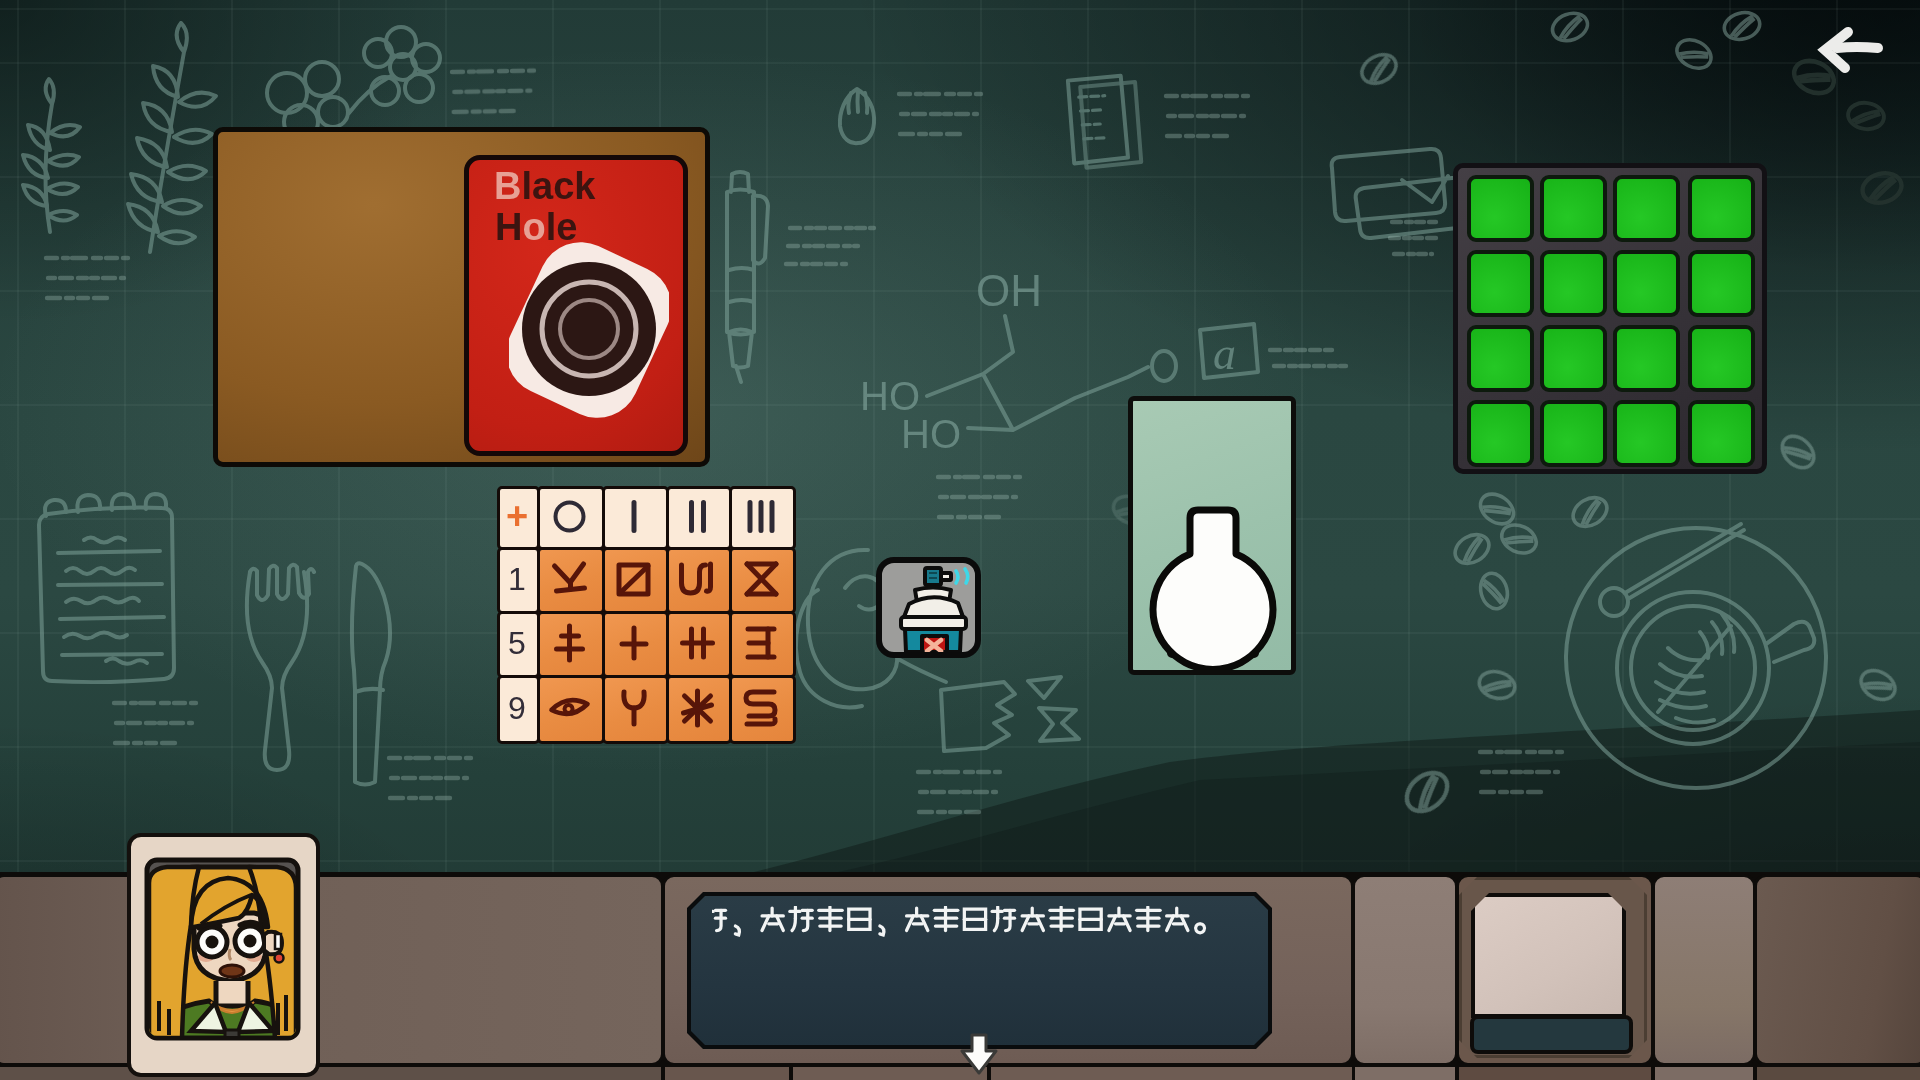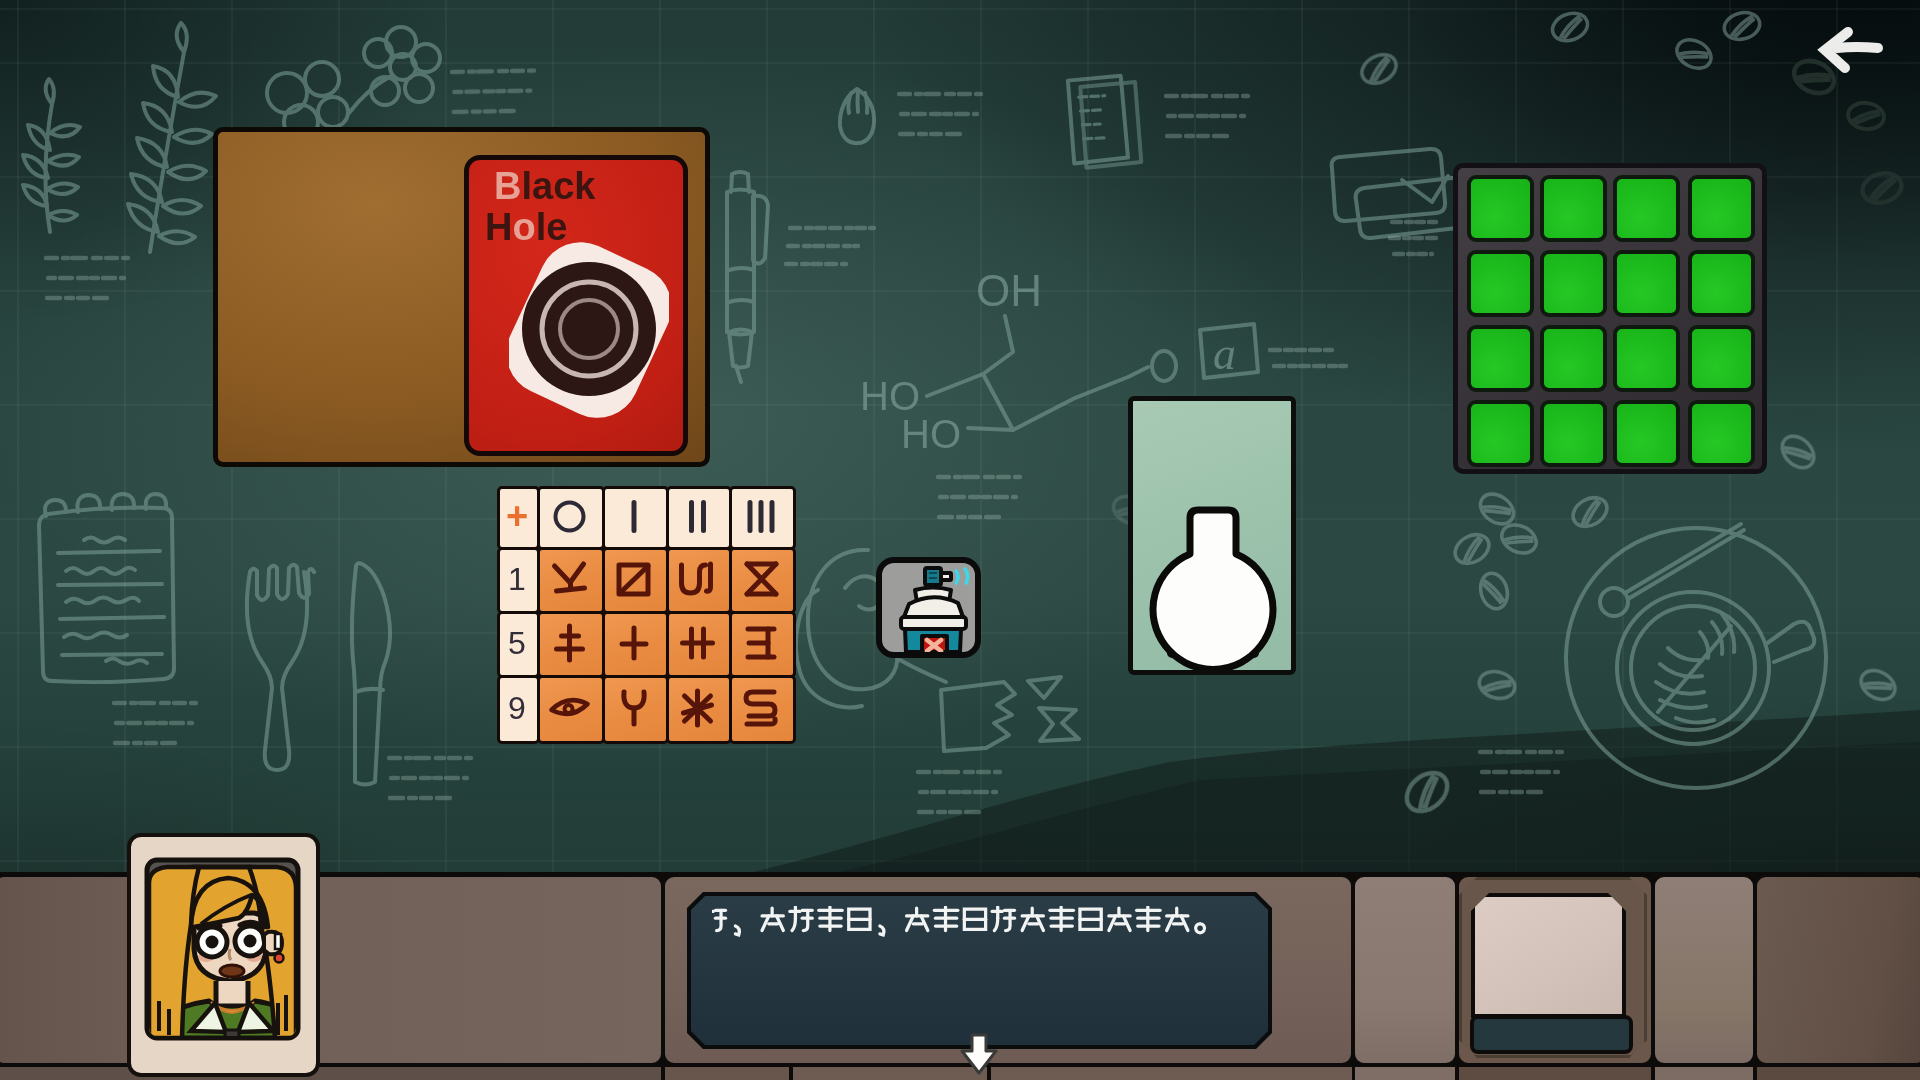--- a/index.html
+++ b/index.html
@@ -187,21 +187,21 @@
 
  <g stroke="#ececea" stroke-width="10" fill="none" stroke-linecap="round">
   <path d="M1878,48 Q1856,46 1837,48"></path>
   <path d="M1848,32 L1825,50 L1845,68"></path>
  </g>
 </svg>
 
 <div id="board" class="abs">
   <div id="card">
     <div class="bh-txt" style="left:25px;top:6px;"><span style="color:#e7a195">B</span>lack</div>
-    <div class="bh-txt" style="left:16px;top:47px;">H<span style="color:#e7a195">o</span>le</div>
+    <div class="bh-txt" style="left:26px;top:47px;">H<span style="color:#e7a195">o</span>le</div>
     <svg style="position:absolute;left:40px;top:76px" width="160" height="196" viewBox="0 0 160 196">
       <rect x="-69" y="-80" width="138" height="160" rx="42" transform="translate(80,94) rotate(25)" fill="#f7eae4"></rect>
       <circle cx="80" cy="93" r="67" fill="#2c1714"></circle>
       <circle cx="80" cy="93" r="47" fill="none" stroke="#c8b6b2" stroke-width="5"></circle>
       <circle cx="80" cy="93" r="29" fill="none" stroke="#9c8884" stroke-width="4"></circle>
     </svg>
   </div>
 </div>
 
 <div id="symtab" class="abs">

